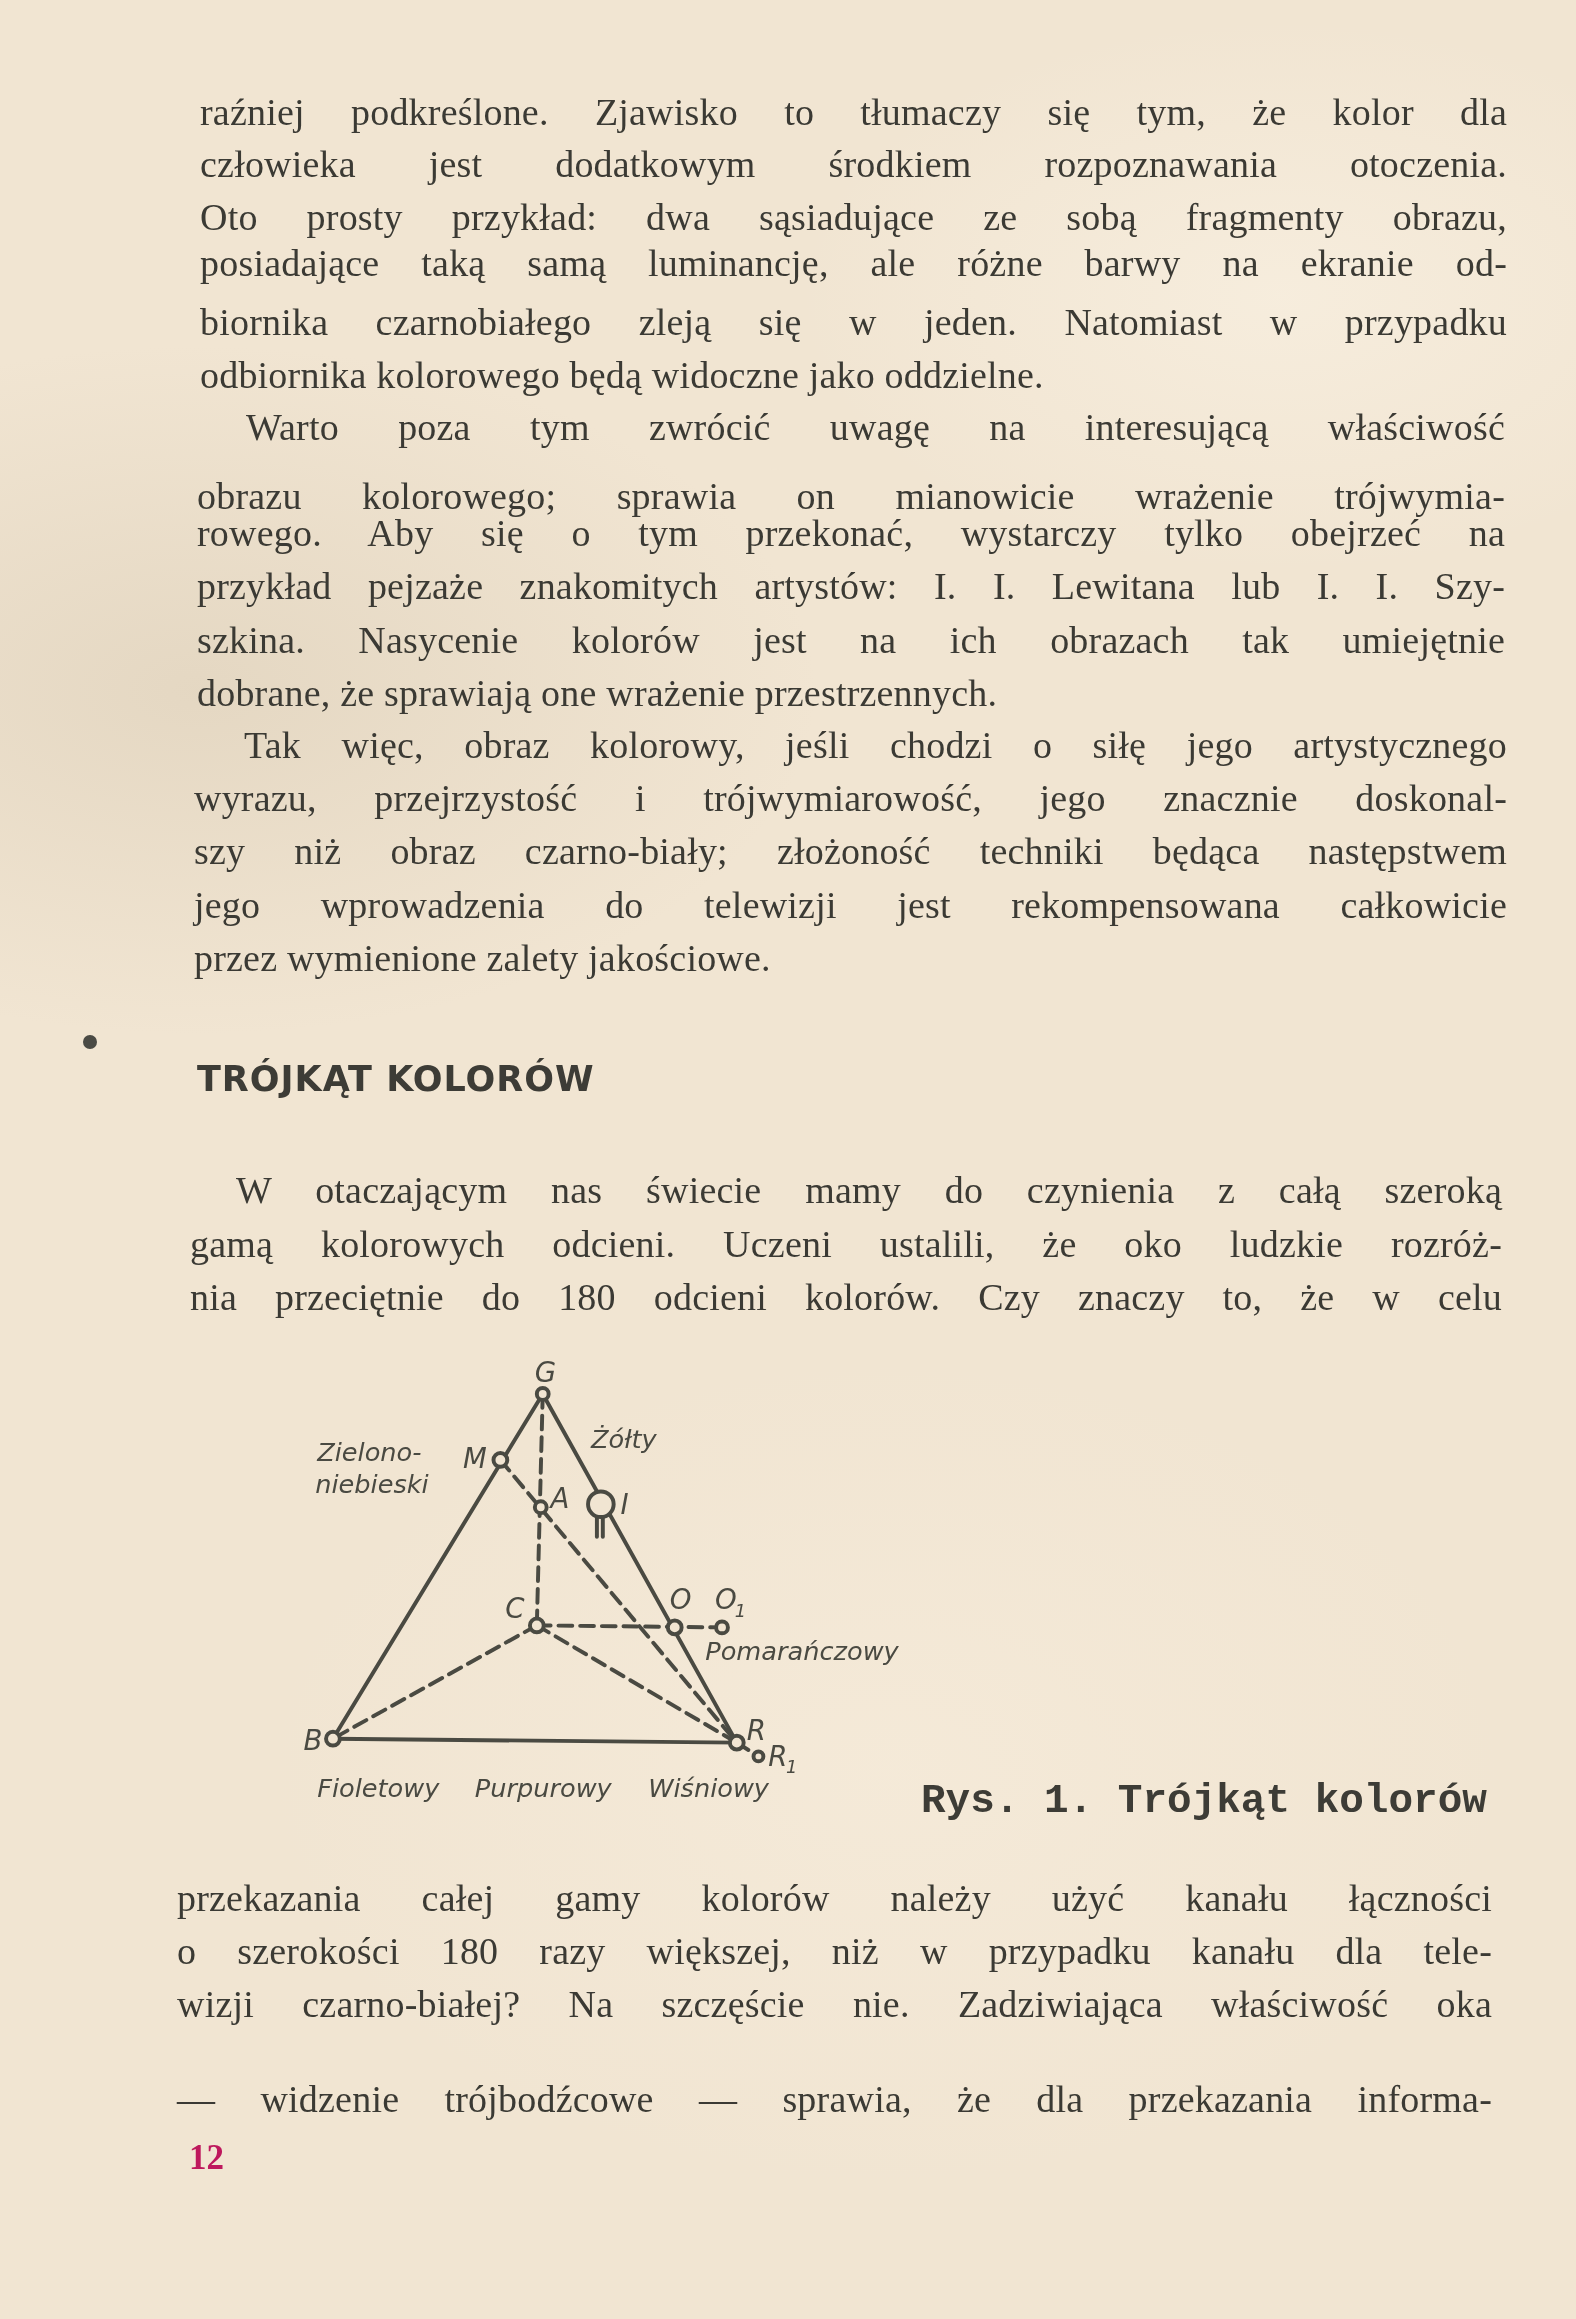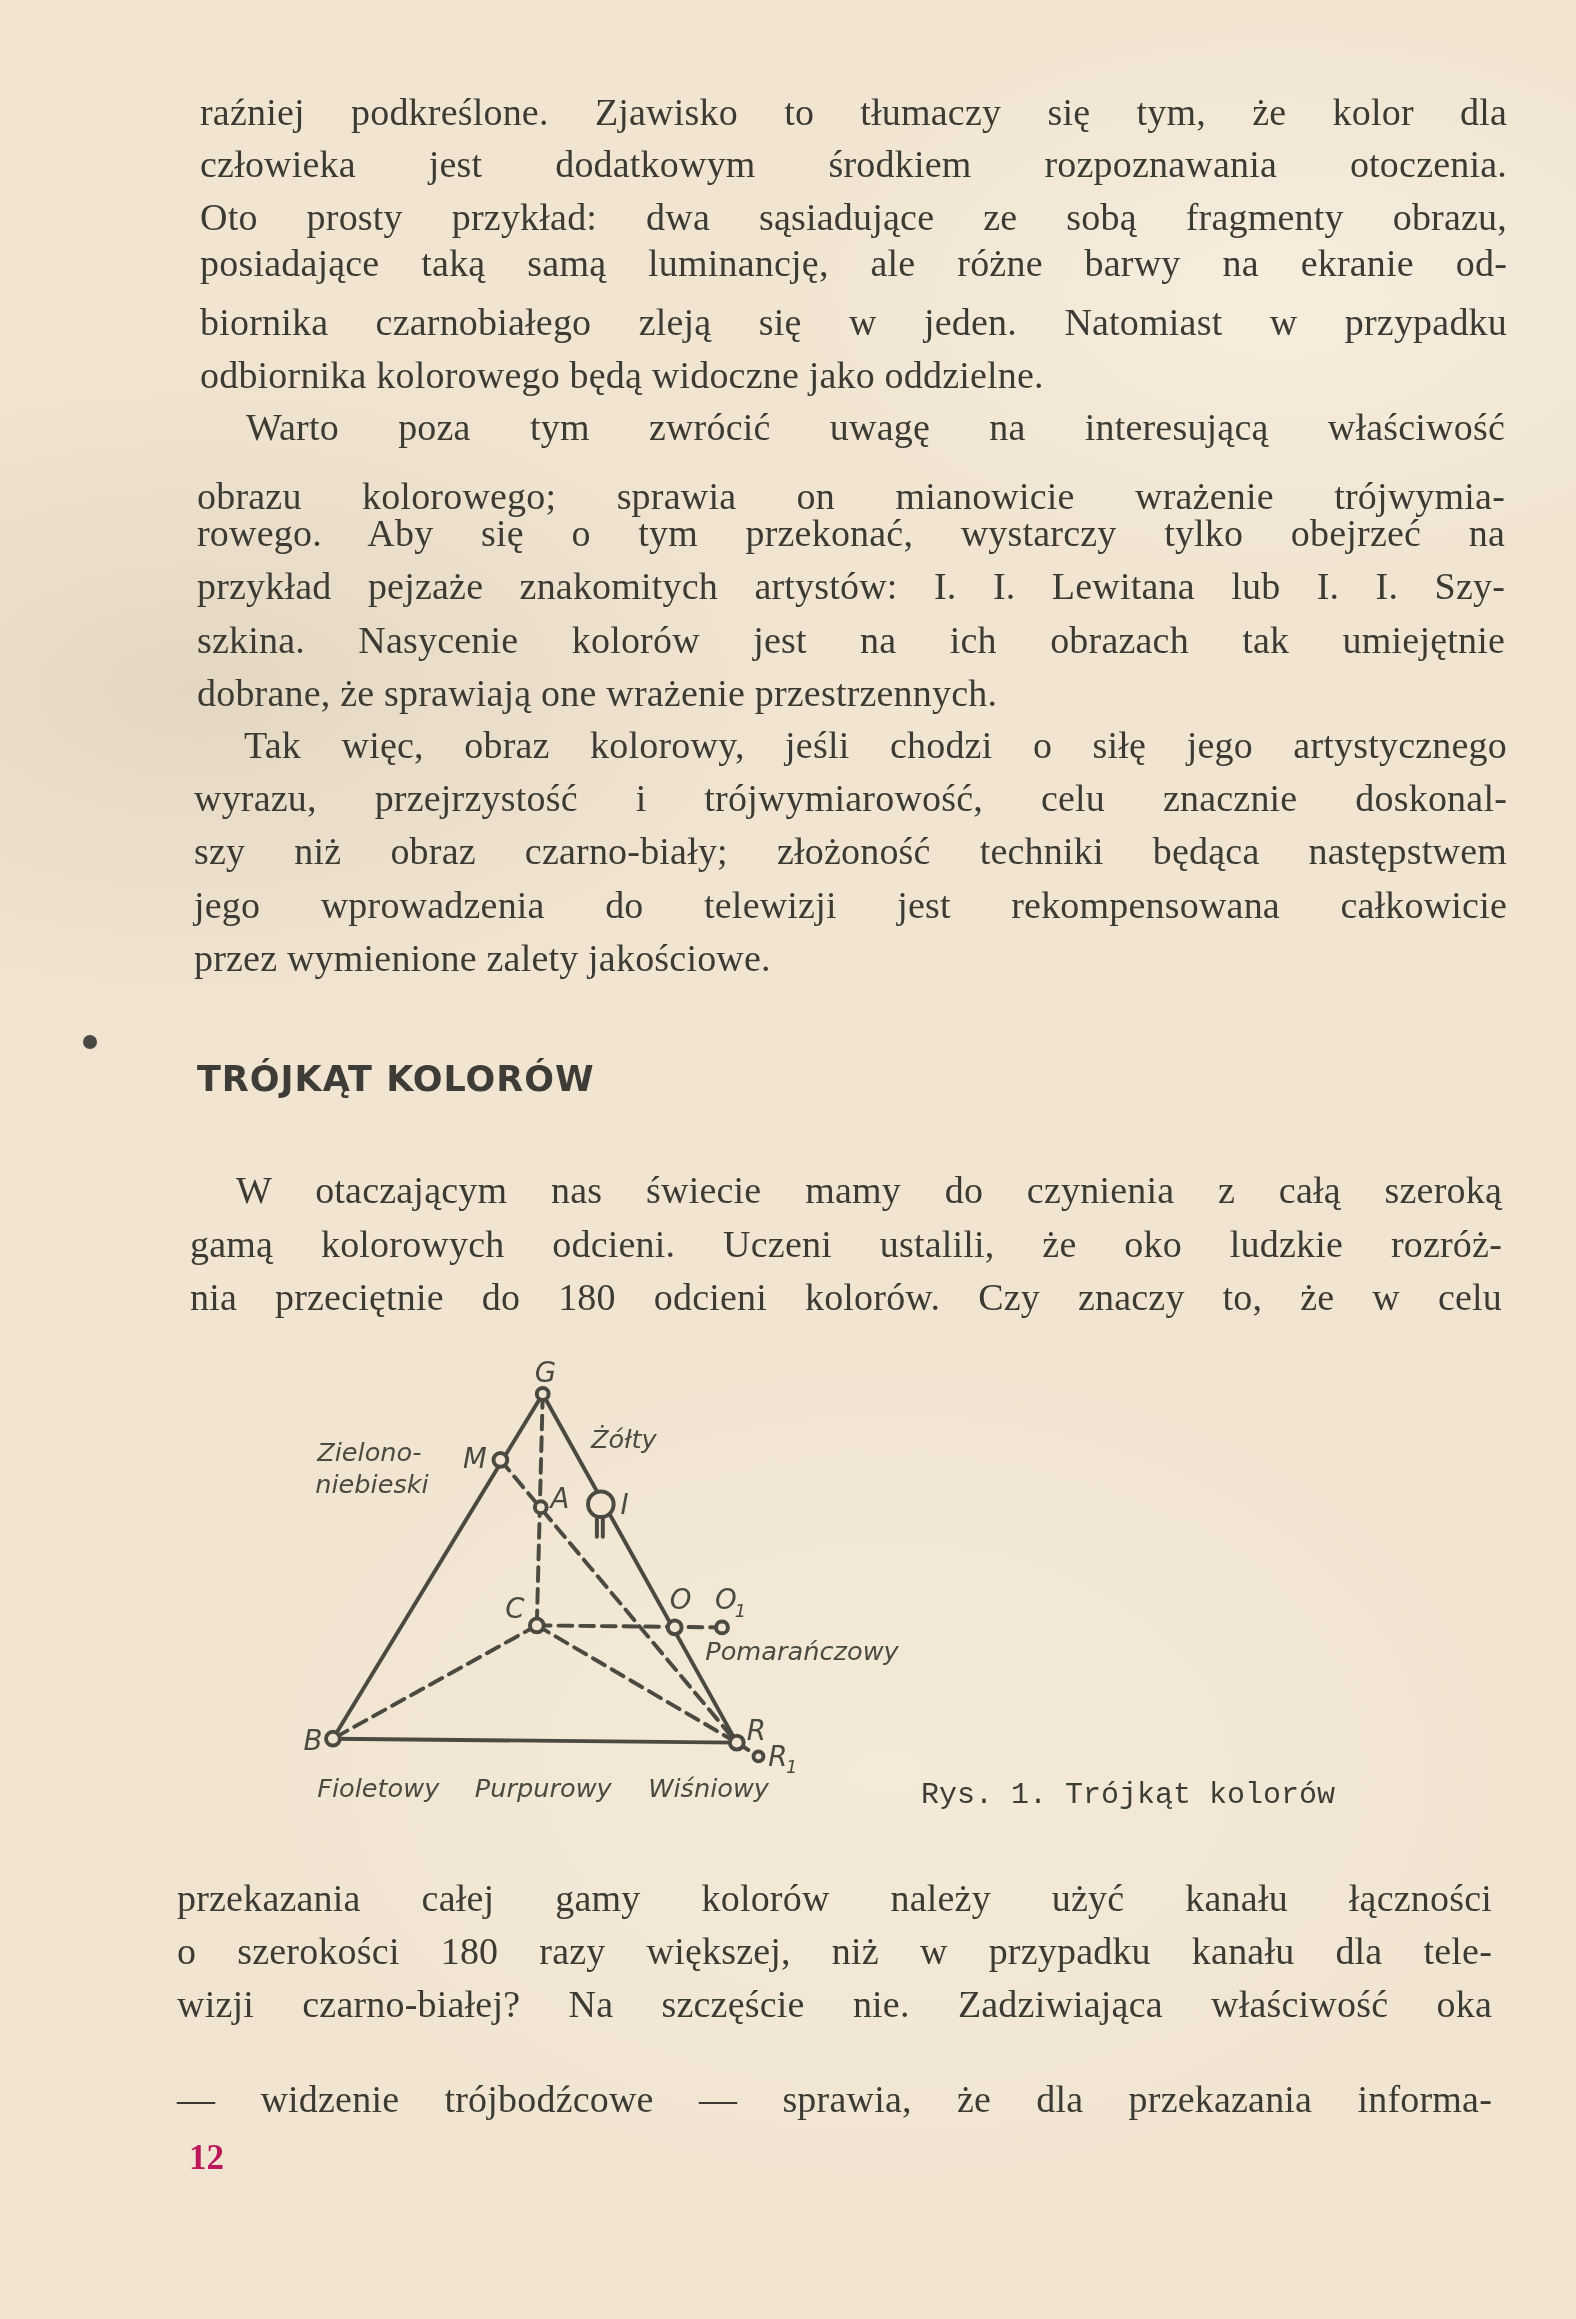--- a/index.html
+++ b/index.html
@@ -20,21 +20,21 @@
   }
   .heading {
     position: absolute; left: 197px; top: 1059px;
     font-family: "DejaVu Sans", "Liberation Sans", sans-serif;
     font-weight: bold; font-size: 35px; letter-spacing: 1px; color: #3d3c36;
   }
   .dot { position: absolute; left: 83px; top: 1035px; width: 13.8px; height: 13.8px; border-radius: 50%; background: #4a4a44; }
   .caption {
     position: absolute; left: 921px; top: 1778px;
     font-family: "Liberation Mono", "DejaVu Sans Mono", monospace;
-    font-size: 30px; color: #3d3c36;
+    font-size: 41px; color: #3d3c36; font-weight: bold;
   }
   .page-number {
     position: absolute; left: 189px; top: 2138px;
     font-size: 35px; font-weight: bold; color: #be185d;
   }
   svg.diagram { position: absolute; left: 0; top: 0; }
   .dlabel { font-family: "DejaVu Sans", sans-serif; font-style: italic; fill: #4a4a42; }
 </style>
 </head>
 <body>
@@ -54,21 +54,21 @@
     <div class="line" style="left:246px;top:404px;width:1259px;">Warto poza tym zwrócić uwagę na interesującą właściwość</div>
     <div class="line" style="left:197px;top:473px;width:1308px;font-family:Liberation Serif, serif;">obrazu kolorowego; sprawia on mianowicie wrażenie trójwymia-</div>
     <div class="line" style="left:197px;top:510px;width:1308px;">rowego. Aby się o tym przekonać, wystarczy tylko obejrzeć na</div>
     <div class="line" style="left:197px;top:563px;width:1308px;">przykład pejzaże znakomitych artystów: I. I. Lewitana lub I. I. Szy-</div>
     <div class="line" style="left:197px;top:617px;width:1308px;">szkina. Nasycenie kolorów jest na ich obrazach tak umiejętnie</div>
     <div class="line" style="left:197px;top:670px;text-align-last:left;">dobrane, że sprawiają one wrażenie przestrzennych.</div>
   </div>
 
   <div>
     <div class="line" style="left:244px;top:722px;width:1263px;">Tak więc, obraz kolorowy, jeśli chodzi o siłę jego artystycznego</div>
-    <div class="line" style="left:194px;top:775px;width:1313px;">wyrazu, przejrzystość i trójwymiarowość, celu znacznie doskonal-</div>
+    <div class="line" style="left:194px;top:775px;width:1313px;">wyrazu, przejrzystość i trójwymiarowość, jego znacznie doskonal-</div>
     <div class="line" style="left:194px;top:828px;width:1313px;">szy niż obraz czarno-biały; złożoność techniki będąca następstwem</div>
     <div class="line" style="left:194px;top:882px;width:1313px;">jego wprowadzenia do telewizji jest rekompensowana całkowicie</div>
     <div class="line" style="left:194px;top:935px;text-align-last:left;">przez wymienione zalety jakościowe.</div>
   </div>
 
   <div class="dot"></div>
   <div class="heading">TRÓJKĄT KOLORÓW</div>
 
   <div>
     <div class="line" style="left:236px;top:1167px;width:1266px;">W otaczającym nas świecie mamy do czynienia z całą szeroką</div>

